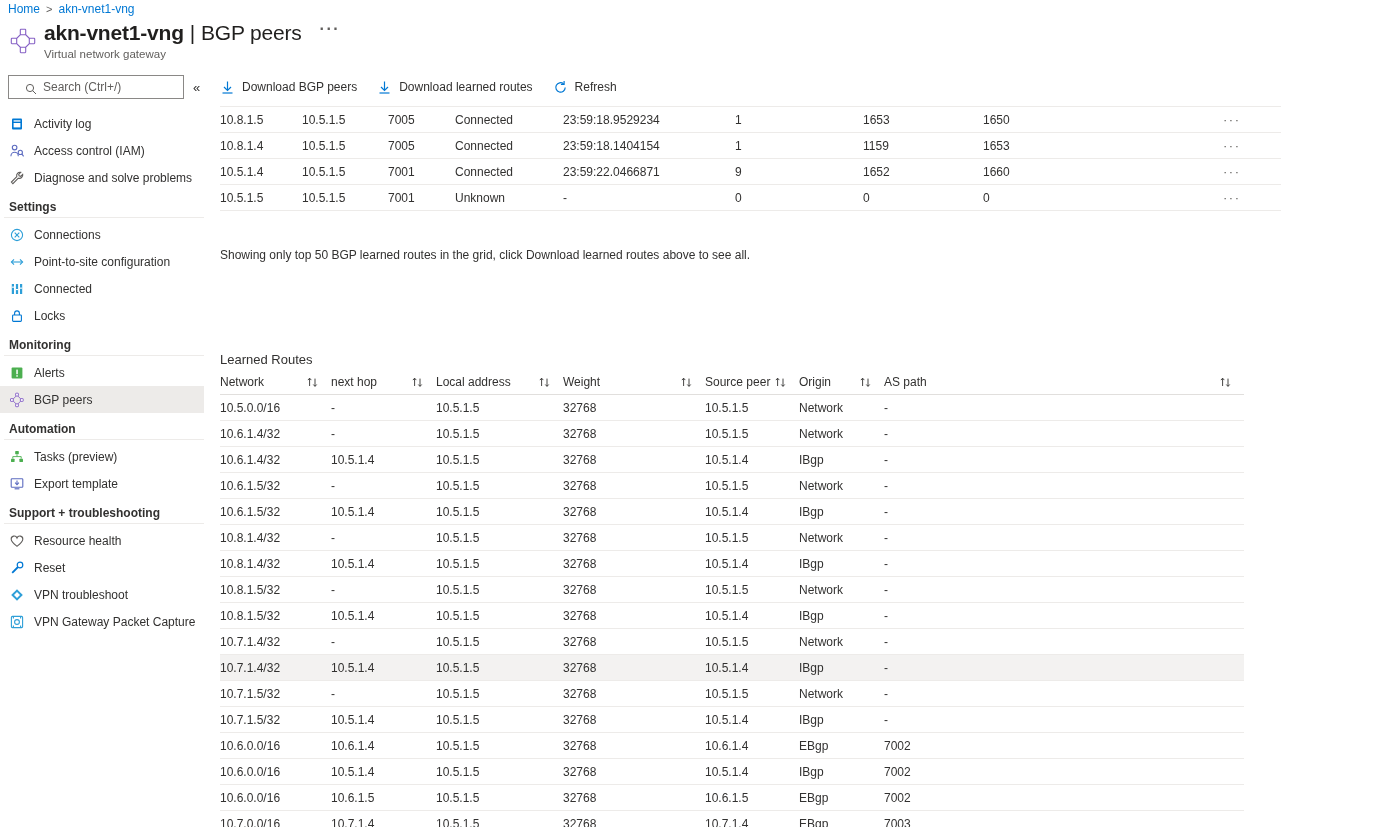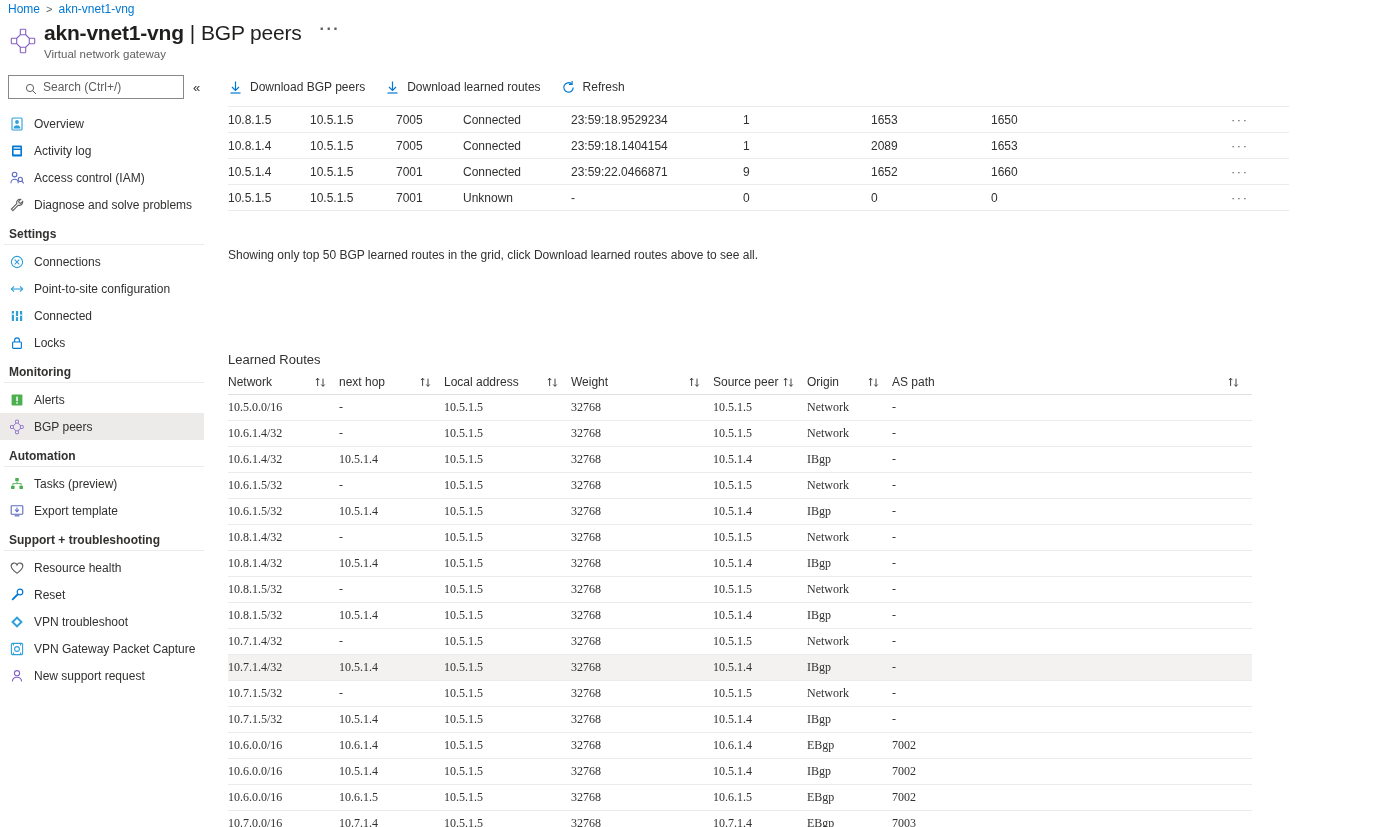--- a/index.html
+++ b/index.html
@@ -83,21 +83,21 @@
   .nav-group {
     margin-top: 9px; padding-left: 4px; padding-right: 10px;
   }
   .nav-group-title {
     font-size: 12px; font-weight: 600; color: #323130;
     padding-left: 5px; padding-bottom: 3px;
   }
   .nav-group-rule { height: 1px; background: #edebe9; margin-bottom: 3px; }
 
   
-  .content { position: absolute; left: 228px; top: 72px; right: 0; }
+  .content { position: absolute; left: 220px; top: 72px; right: 0; }
 
   .toolbar { display: flex; align-items: center; height: 30px; }
   .tb-btn {
     display: flex; align-items: center; height: 24px;
     padding: 0 9px 0 0; margin-right: 11px;
     font-size: 12px; color: #323130; cursor: pointer; white-space: nowrap;
   }
   .tb-ico { width: 15px; height: 15px; margin-right: 7px; flex: 0 0 15px; }
 
   
@@ -145,21 +145,20 @@
     font-size: 12px; color: #323130; display: flex; align-items: center;
     overflow: hidden; white-space: nowrap;
   }
   .sorticon {
     margin-left: auto; margin-right: 12px; width: 13px; height: 13px;
     flex: 0 0 13px; cursor: pointer;
   }
   .lr-row {
     height: 26px; display: flex; align-items: center;
     border-bottom: 1px solid #edebe9;
-    font-family: Liberation Serif, serif;
   }
   .lr-row.hover { background: #f3f2f1; }
   .lr-row .cell {
     font-size: 12px; color: #323130; overflow: hidden; white-space: nowrap;
   }
   .w-network { width: 111px; }
   .w-nexthop { width: 105px; }
   .w-localaddr { width: 127px; }
   .w-weight { width: 142px; }
   .w-srcpeer { width: 94px; }
@@ -212,28 +211,20 @@
           </svg>
         </span>
         <input type="text" placeholder="Search (Ctrl+/)" style="">
       </div>
       <span class="collapse-btn">«</span>
     </div>
 
     <div class="navlist">
         <div class="nav-item">
           <span class="nav-ico"><svg viewBox="0 0 16 16" width="16" height="16">
-              <rect x="3" y="2" width="10" height="12" rx="1" fill="none" stroke="#2e9fd8" stroke-width="1.1"></rect>
-              <circle cx="8" cy="6" r="1.9" fill="#2e9fd8"></circle>
-              <path d="M4.6 12.4c0-2 1.6-3.1 3.4-3.1s3.4 1.1 3.4 3.1z" fill="#2e9fd8"></path>
-            </svg></span>
-          <span class="nav-label">Overview</span>
-        </div>
-        <div class="nav-item">
-          <span class="nav-ico"><svg viewBox="0 0 16 16" width="16" height="16">
               <rect x="3" y="2.5" width="10" height="11" rx="1" fill="#0078d4"></rect>
               <rect x="4.6" y="4.3" width="6.8" height="1.3" fill="#fff"></rect>
               <rect x="4.6" y="7" width="6.8" height="4.4" fill="#fff"></rect>
             </svg></span>
           <span class="nav-label">Activity log</span>
         </div>
         <div class="nav-item">
           <span class="nav-ico"><svg viewBox="0 0 16 16" width="16" height="16">
               <circle cx="5.6" cy="4.6" r="2.3" fill="none" stroke="#5c6bc0" stroke-width="1.1"></circle>
               <path d="M1.9 13.2c0-2.3 1.7-4 3.7-4s3.7 1.7 3.7 4" fill="none" stroke="#5c6bc0" stroke-width="1.1"></path>
@@ -354,27 +345,20 @@
               </svg></span>
             <span class="nav-label">VPN troubleshoot</span>
           </div>
           <div class="nav-item" style="margin-left: -4px;">
             <span class="nav-ico"><svg viewBox="0 0 16 16" width="16" height="16">
                 <rect x="2.4" y="2.4" width="11.2" height="11.2" rx="1" fill="none" stroke="#2e9fd8" stroke-width="1.1"></rect>
                 <circle cx="8" cy="8" r="2.4" fill="none" stroke="#2e9fd8" stroke-width="1.1"></circle>
                 <path d="M4.4 2.4 L4.4 4.4 M11.6 2.4 L11.6 4.4 M4.4 13.6 L4.4 11.6 M11.6 13.6 L11.6 11.6" stroke="#2e9fd8" stroke-width="1.1"></path>
               </svg></span>
             <span class="nav-label">VPN Gateway Packet Capture</span>
-          </div>
-          <div class="nav-item" style="margin-left: -4px;">
-            <span class="nav-ico"><svg viewBox="0 0 16 16" width="16" height="16">
-                <circle cx="8" cy="5.2" r="2.6" fill="none" stroke="#8661c5" stroke-width="1.1"></circle>
-                <path d="M3.4 13.6c0-2.6 2-4.4 4.6-4.4s4.6 1.8 4.6 4.4" fill="none" stroke="#8661c5" stroke-width="1.1"></path>
-              </svg></span>
-            <span class="nav-label">New support request</span>
           </div>
         </div>
       </div>
   </div>
 
   <div class="content">
 
     <div class="toolbar">
       <div class="tb-btn">
         <span class="tb-ico">
@@ -431,21 +415,21 @@
             <div class="c-msgrecv">1650</div>
             <div class="c-dots"><span class="dots">···</span></div>
           </div>
           <div class="peers-row">
             <div class="c-peer">10.8.1.4</div>
             <div class="c-local">10.5.1.5</div>
             <div class="c-asn">7005</div>
             <div class="c-status">Connected</div>
             <div class="c-uptime">23:59:18.1404154</div>
             <div class="c-routes">1</div>
-            <div class="c-msgsent">2089</div>
+            <div class="c-msgsent">1159</div>
             <div class="c-msgrecv">1653</div>
             <div class="c-dots"><span class="dots">···</span></div>
           </div>
           <div class="peers-row">
             <div class="c-peer">10.5.1.4</div>
             <div class="c-local">10.5.1.5</div>
             <div class="c-asn">7001</div>
             <div class="c-status">Connected</div>
             <div class="c-uptime">23:59:22.0466871</div>
             <div class="c-routes">9</div>

